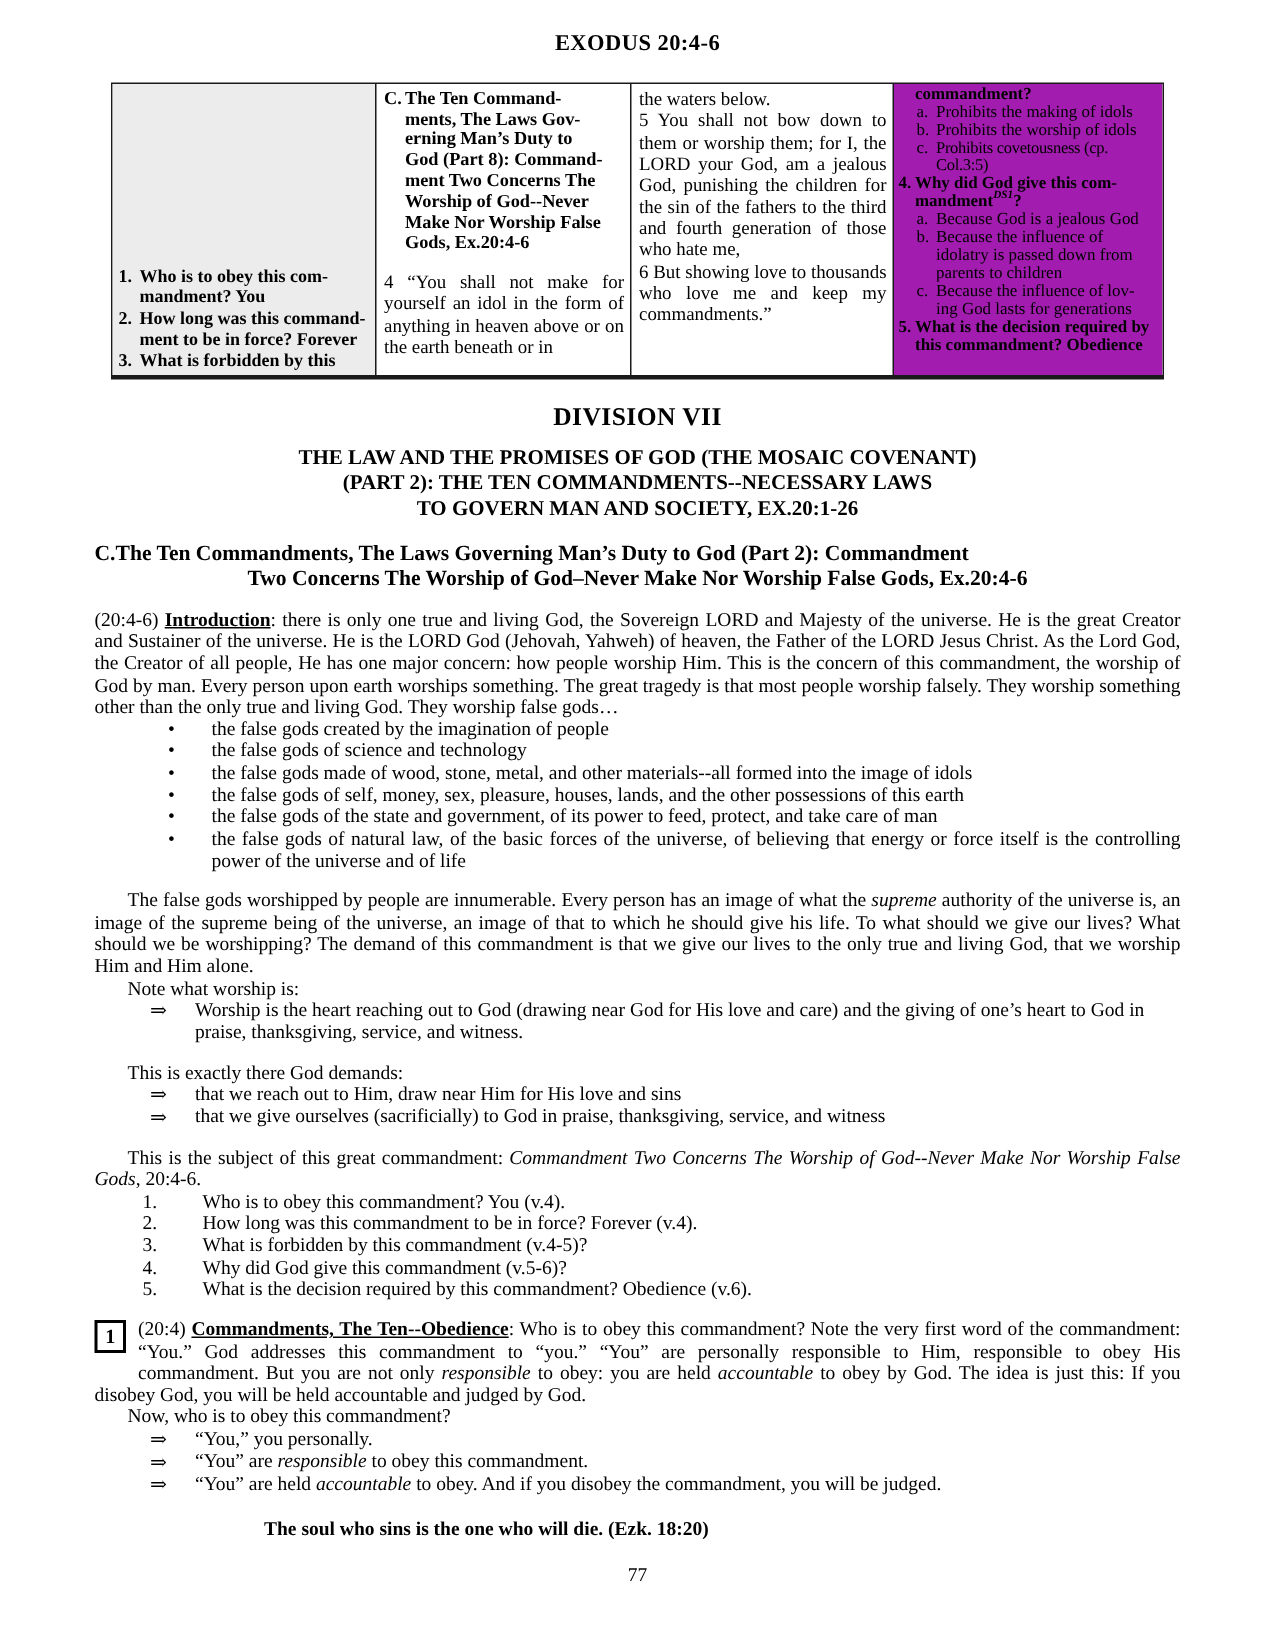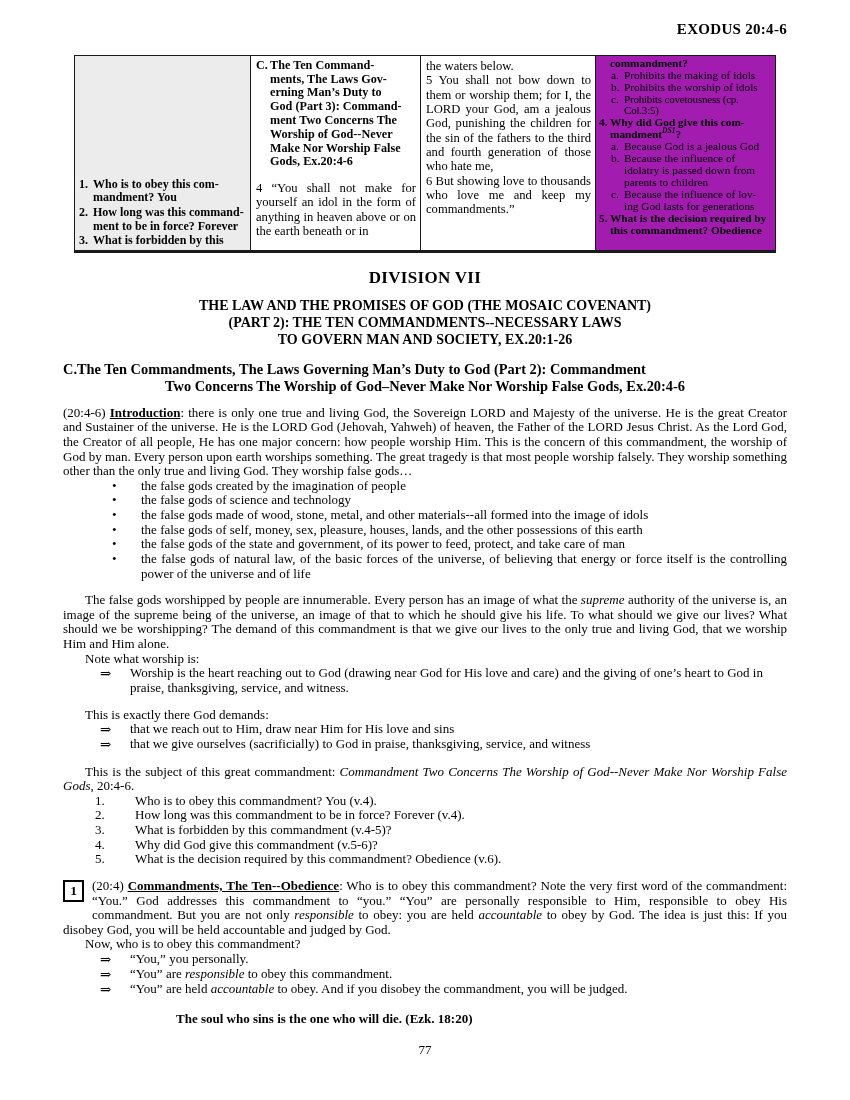--- a/index.html
+++ b/index.html
@@ -8,21 +8,21 @@
     font-family:"Liberation Serif","DejaVu Serif",serif;
     font-size:13px;line-height:1.125;overflow:hidden;
   }
   .content{padding:0 63px;}
   .i{font-style:italic;}
   .ul{font-weight:bold;text-decoration:underline;}
   .pre{white-space:pre-line;}
   p{margin:0;}
 
   
-  .pg-header{text-align:right;font-weight:bold;font-size:15px;padding-top:21px;letter-spacing:.3px;}
+  .pg-header{text-align:center;font-weight:bold;font-size:15px;padding-top:21px;letter-spacing:.3px;}
 
   
   .otable{display:flex;border:1.5px solid #1a1a1a;border-bottom-width:3px;margin:17px 11px 0 11px;height:194px;overflow:hidden;background:#fff;}
   .ocol{overflow:hidden;box-sizing:border-box;}
   .ocol1{width:176px;background:#ececec;border-right:1.5px solid #1a1a1a;padding:122px 3px 2px 4px;}
   .ocol2{width:170px;border-right:1.5px solid #1a1a1a;padding:3px 4px 2px 5px;}
   .ocol3{width:175px;border-right:1.5px solid #1a1a1a;padding:3px 4px 2px 5px;}
   .ocol4{flex:1;background:#a21caf;padding:2px 2px 2px 3px;}
   .q1row{display:flex;font-weight:bold;font-size:12px;line-height:1.13;margin-bottom:1px;}
   .q1row .m{width:14px;flex:none;}
@@ -96,21 +96,21 @@
         <div class="t">What is forbidden by this</div>
       </div>
     </div>
 
     <div class="ocol ocol2">
       <div class="outline">
         <div class="m">C.</div>
         <div class="t">The Ten Command-
 ments, The Laws Gov-
 erning Man’s Duty to
-God (Part 3): Command-
+God (Part 8): Command-
 ment Two Concerns The
 Worship of God--Never
 Make Nor Worship False
 Gods, Ex.20:4-6</div>
       </div>
       <div class="verse">4 “You shall not make for yourself an idol in the form of anything in heaven above or on the earth beneath or in</div>
     </div>
 
     <div class="ocol ocol3 scripture">
       <p>the waters below.</p>

